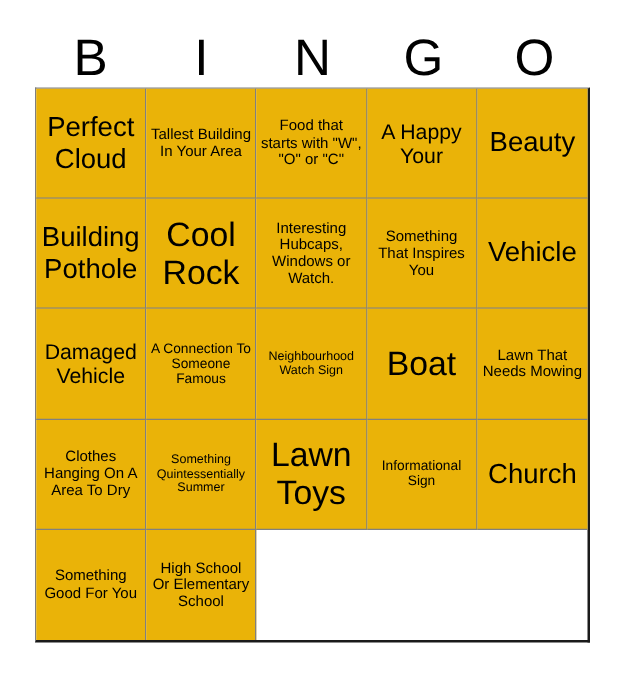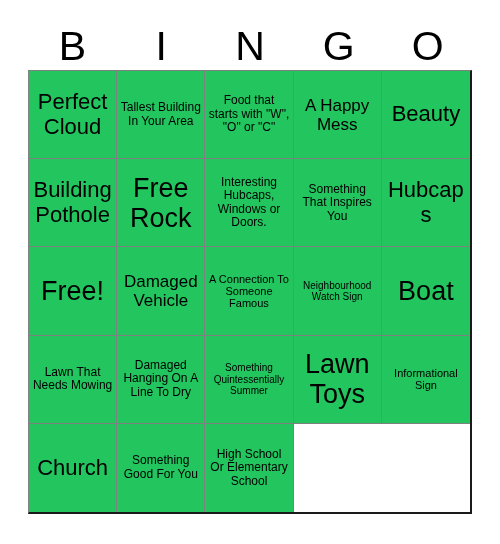--- a/index.html
+++ b/index.html
@@ -62,21 +62,21 @@
     border-right: 1px solid #808080;
     border-bottom: 1px solid #808080;
     display: flex;
     align-items: center;
     justify-content: center;
     text-align: center;
     padding: 2px 3px;
     overflow: hidden;
     line-height: 1.12;
     color: #000000;
-    background: #22c55e;
+    background: #eab308;
   }
   .bingo-cell:nth-child(5n) {
     border-right: none;
   }
   .bingo-cell:nth-child(n+21) {
     border-bottom: none;
   }
   .cell-text {
     display: block;
     width: 100%;
@@ -107,60 +107,57 @@
       <div class="bingo-cell">
         <span class="cell-text fs-lg">Perfect Cloud</span>
       </div>
       <div class="bingo-cell">
         <span class="cell-text fs-sm">Tallest Building In Your Area</span>
       </div>
       <div class="bingo-cell">
         <span class="cell-text fs-sm">Food that starts with "W", "O" or "C"</span>
       </div>
       <div class="bingo-cell">
-        <span class="cell-text fs-md">A Happy Mess</span>
+        <span class="cell-text fs-md">A Happy Your</span>
       </div>
       <div class="bingo-cell">
         <span class="cell-text fs-lg">Beauty</span>
       </div>
       <div class="bingo-cell">
         <span class="cell-text fs-lg">Building Pothole</span>
       </div>
       <div class="bingo-cell">
-        <span class="cell-text fs-xl">Free Rock</span>
+        <span class="cell-text fs-xl">Cool Rock</span>
       </div>
       <div class="bingo-cell">
-        <span class="cell-text fs-sm">Interesting Hubcaps, Windows or Doors.</span>
+        <span class="cell-text fs-sm">Interesting Hubcaps, Windows or Watch.</span>
       </div>
       <div class="bingo-cell">
         <span class="cell-text fs-sm">Something That Inspires You</span>
       </div>
       <div class="bingo-cell">
-        <span class="cell-text fs-lg">Hubcaps</span>
-      </div>
-      <div class="bingo-cell">
-        <span class="cell-text fs-xl">Free!</span>
+        <span class="cell-text fs-lg">Vehicle</span>
       </div>
       <div class="bingo-cell">
         <span class="cell-text fs-md">Damaged Vehicle</span>
       </div>
       <div class="bingo-cell">
         <span class="cell-text fs-xs">A Connection To Someone Famous</span>
       </div>
       <div class="bingo-cell">
         <span class="cell-text fs-xxs">Neighbourhood Watch Sign</span>
       </div>
       <div class="bingo-cell">
         <span class="cell-text fs-xl">Boat</span>
       </div>
       <div class="bingo-cell">
         <span class="cell-text fs-sm">Lawn That Needs Mowing</span>
       </div>
       <div class="bingo-cell">
-        <span class="cell-text fs-sm">Damaged Hanging On A Line To Dry</span>
+        <span class="cell-text fs-sm">Clothes Hanging On A Area To Dry</span>
       </div>
       <div class="bingo-cell">
         <span class="cell-text fs-xxs">Something Quintessentially Summer</span>
       </div>
       <div class="bingo-cell">
         <span class="cell-text fs-xl">Lawn Toys</span>
       </div>
       <div class="bingo-cell">
         <span class="cell-text fs-xs">Informational Sign</span>
       </div>

